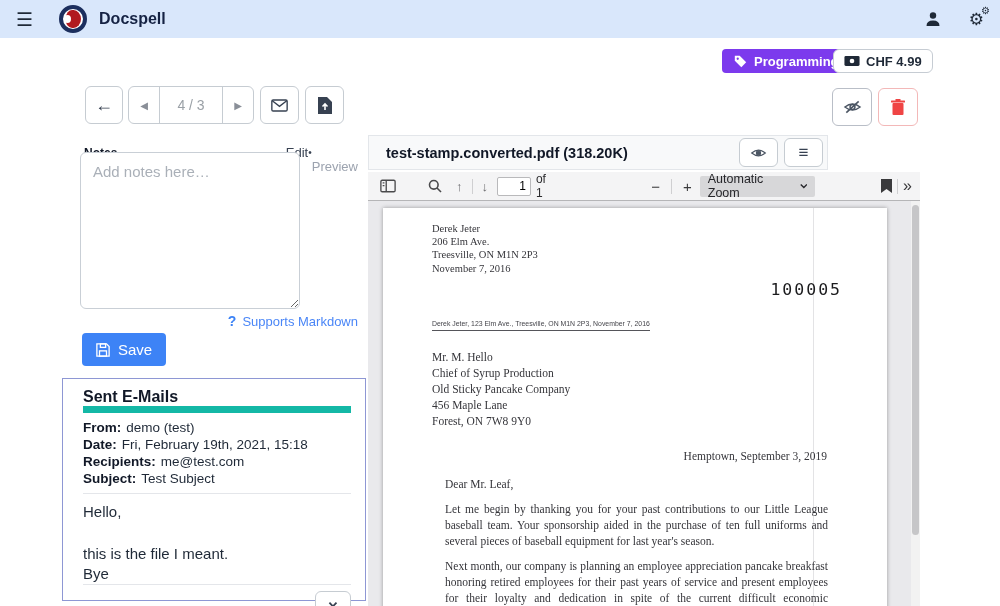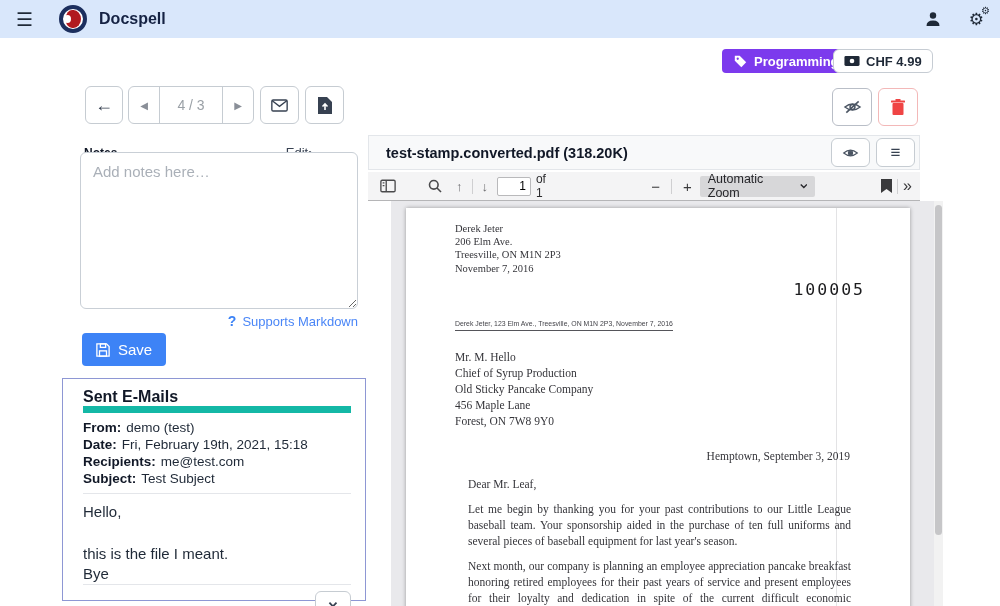--- a/index.html
+++ b/index.html
@@ -35,21 +35,21 @@
   .nav-mail { position:absolute; left:260px; top:86px; width:39px; height:38px; }
   .nav-file { position:absolute; left:305px; top:86px; width:39px; height:38px; }
 
   
   .notes-header { position:absolute; left:84px; top:131px; width:274px; display:flex; align-items:baseline; }
   .notes-title { font-size:12px; font-weight:bold; color:#111827; }
   .notes-modes { margin-left:auto; display:flex; align-items:center; font-size:13px; }
   .mode-edit { color:#374151; cursor:pointer; }
   .mode-dot { color:#374151; font-size:10px; }
   .mode-preview { color:#9ca3af; cursor:pointer;margin-top:28px; }
-  .notes-area { position:absolute; left:80px; top:152px; width:278px; height:157px; border:1px solid #c9cfd6; border-radius:6px; padding:10px 12px; font-family:"Liberation Sans",sans-serif; font-size:15px; color:#374151; resize:both; }
+  .notes-area { position:absolute; left:80px; top:152px; width:220px; height:157px; border:1px solid #c9cfd6; border-radius:6px; padding:10px 12px; font-family:"Liberation Sans",sans-serif; font-size:15px; color:#374151; resize:both; }
   .notes-area::placeholder { color:#aab0b8; }
   .md-row { position:absolute; left:80px; top:313px; width:278px; text-align:right; font-size:13px; }
   .md-q { color:#3b82f6; font-weight:bold; font-size:14px; margin-right:6px; cursor:pointer; }
   .md-link { color:#4a86f7; cursor:pointer; }
   .save-btn { position:absolute; left:82px; top:333px; height:33px; padding:0 14px; background:#3d83f6; border:none; border-radius:4px; color:#fff; font-size:15px; display:flex; align-items:center; gap:8px; cursor:pointer; font-family:"Liberation Sans",sans-serif; }
 
   
   .mail-panel { position:absolute; left:62px; top:378px; width:304px; height:223px; background:#fff; border:1px solid #8e97d4; padding:9px 14px 8px 20px; display:flex; flex-direction:column; }
   .mail-title { font-size:16px; font-weight:bold; color:#111827; border-bottom:7px solid #14b8a6; }
   .mail-fields { padding:6px 0 6px 0; border-bottom:1px solid #e4e6ea; }
@@ -59,37 +59,37 @@
   .mail-body .line-hello { margin-bottom:22px; }
   .mail-body .line { line-height:20px; }
   .mail-footer { border-top:1px solid #e4e6ea; padding-top:6px; display:flex; justify-content:flex-end; }
   .mail-close { width:36px; height:31px; font-size:13px; font-weight:bold; }
 
   
   .act-hide { position:absolute; left:832px; top:88px; width:40px; height:38px; border-color:#b9bec7; }
   .act-trash { position:absolute; left:878px; top:88px; width:40px; height:38px; border-color:#f3b8b8; }
 
   
-  .file-header { position:absolute; left:368px; top:135px; width:552px; height:35px; background:#f8f9fa; border:1px solid #e3e6ea; display:flex; align-items:center; padding:0 4px 0 17px; }
+  .file-header { position:absolute; left:368px; top:135px; width:460px; height:35px; background:#f8f9fa; border:1px solid #e3e6ea; display:flex; align-items:center; padding:0 4px 0 17px; }
   .file-title { font-size:14.5px; font-weight:bold; color:#111827; }
   .file-header .hdr-btns { margin-left:auto; display:flex; gap:6px; }
   .hdr-btn { width:39px; height:29px; }
   .menu-glyph { font-size:17px; color:#374151; }
 
   .pdf-toolbar { position:absolute; left:368px; top:172px; width:552px; height:29px; background:#f4f4f5; border-bottom:1px solid #b5b5b7; display:flex; align-items:center; padding:0 8px; color:#4a4a4c; }
   .tb-icon { display:flex; align-items:center; justify-content:center; cursor:pointer; }
   .tb-sep { width:1px; height:15px; background:#cfcfd1; margin:0 5px; }
   .tb-arrow { font-size:13px; color:#6b6b6e; cursor:pointer; padding:0 4px; }
   .page-input { width:34px; height:19px; border:1px solid #b9b9bb; border-radius:2px; background:#fff; font-size:12px; text-align:right; padding-right:4px; margin:0 5px; font-family:"Liberation Sans",sans-serif; }
   .page-of { font-size:12px; color:#2c2c2e; }
   .zoom-minus, .zoom-plus { font-size:15px; color:#3a3a3c; cursor:pointer; padding:0 6px; }
   .zoom-select { height:21px; background:#d7d7d9; border-radius:2px; display:flex; align-items:center; padding:0 8px; gap:14px; font-size:12.5px; color:#26262a; cursor:pointer; margin-left:2px; }
   .dbl-chevron { font-size:16px; color:#38383a; cursor:pointer; }
 
-  .pdf-view { position:absolute; left:368px; top:201px; width:552px; height:405px; background:#e9e9ec; overflow:hidden;margin-left:23px; }
+  .pdf-view { position:absolute; left:368px; top:201px; width:552px; height:405px; background:#e9e9ec; overflow:hidden; }
   .pdf-scrollbar { position:absolute; right:0; top:0; width:9px; height:405px; background:#f2f2f2; }
   .pdf-thumb { position:absolute; right:1px; top:4px; width:7px; height:330px; background:#c6c6c8; border-radius:4px; }
   .pdf-page { position:absolute; left:15px; top:7px; width:504px; height:520px; background:#fff; box-shadow:0 0 4px rgba(0,0,0,0.35); font-family:"Liberation Serif", serif; color:#35353a; }
   .page-artifact { position:absolute; left:430px; top:0; width:1px; height:100%; background:#e3e3e5; }
 
   .sender-block { position:absolute; left:49px; top:14px; font-size:10.5px; line-height:13.2px; }
   .doc-stamp { position:absolute; right:45px; top:72px; font-family:"DejaVu Sans Mono", monospace; font-size:16.5px; letter-spacing:2px; color:#1c1c1e; }
   .ref-line { position:absolute; left:49px; top:112px; font-family:"Liberation Sans",sans-serif; font-size:6.9px; color:#44444a; border-bottom:1px solid #55555a; padding-bottom:3px; white-space:nowrap; }
   .recipient-block { position:absolute; left:49px; top:141px; font-size:11.5px; line-height:16px; }
   .dateline { position:absolute; right:60px; top:242px; font-size:11.5px; }

